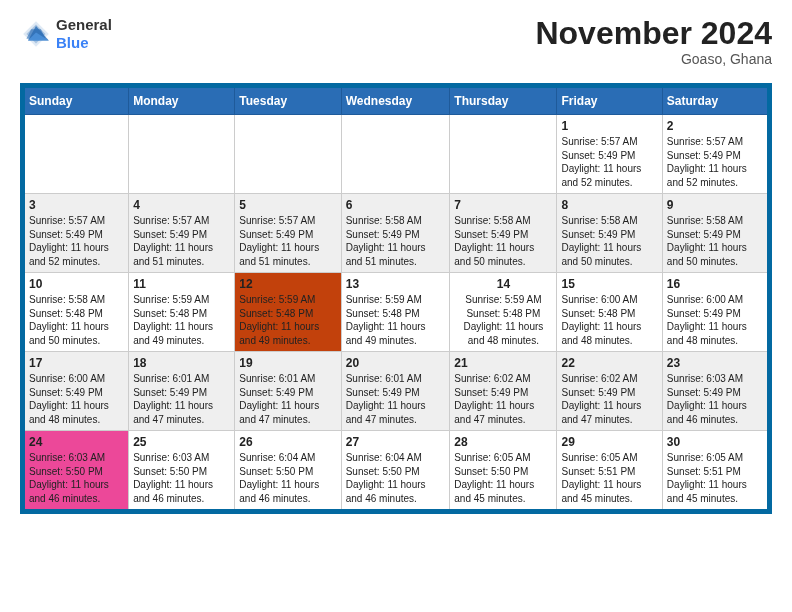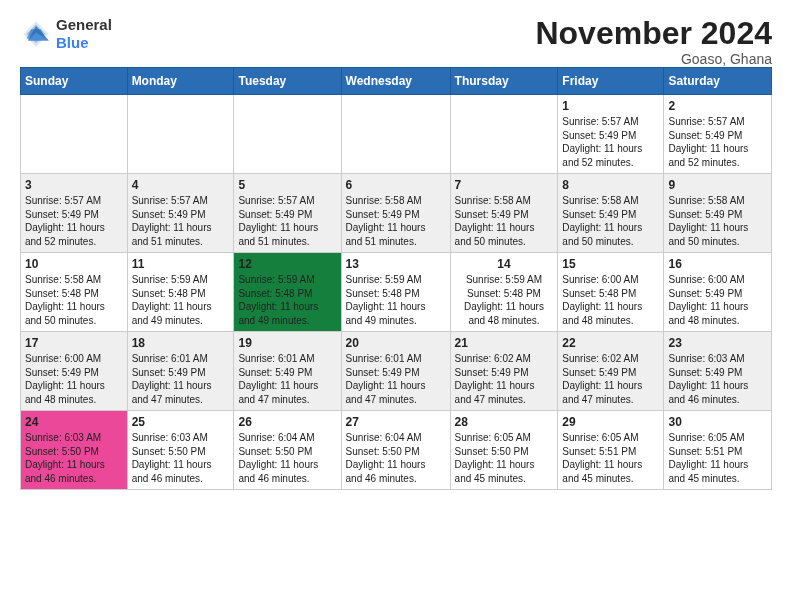--- a/index.html
+++ b/index.html
@@ -13,21 +13,21 @@
     .page {
       width: 792px;
       min-height: 612px;
       background: #fff;
       padding: 16px 20px 16px 20px;
     }
     .header {
       display: flex;
       justify-content: space-between;
       align-items: flex-start;
-      margin-bottom: 0;
+      margin-bottom: 16px;
     }
     .logo {
       display: flex;
       align-items: center;
       gap: 4px;
     }
     .logo-icon {
       width: 32px;
       height: 32px;
     }
@@ -40,21 +40,21 @@
       color: #222;
       line-height: 1.1;
     }
     .location {
       font-size: 14px;
       color: #555;
     }
     .calendar {
       width: 100%;
       border-collapse: collapse;
-      border: 1px solid #0369a1;
+      border: 5px solid #0369a1;
     }
     .calendar th {
       background: #2a6db5;
       color: #fff;
       font-size: 12px;
       font-weight: bold;
       padding: 6px 4px;
       text-align: left;
       border: 1px solid #1e5a9a;
     }
@@ -215,21 +215,21 @@
 Daylight: 11 hours
 and 50 minutes.</div>
           </td>
           <td style="background: rgb(255, 255, 255);">
             <span class="day-number">11</span>
             <div class="day-info" style="white-space: pre-line;">Sunrise: 5:59 AM
 Sunset: 5:48 PM
 Daylight: 11 hours
 and 49 minutes.</div>
           </td>
-          <td style="background: #15803d;">
+          <td style="background: #c2410c;">
             <span class="day-number">12</span>
             <div class="day-info" style="white-space: pre-line;">Sunrise: 5:59 AM
 Sunset: 5:48 PM
 Daylight: 11 hours
 and 49 minutes.</div>
           </td>
           <td style="background: rgb(255, 255, 255);">
             <span class="day-number">13</span>
             <div class="day-info" style="white-space: pre-line;">Sunrise: 5:59 AM
 Sunset: 5:48 PM

